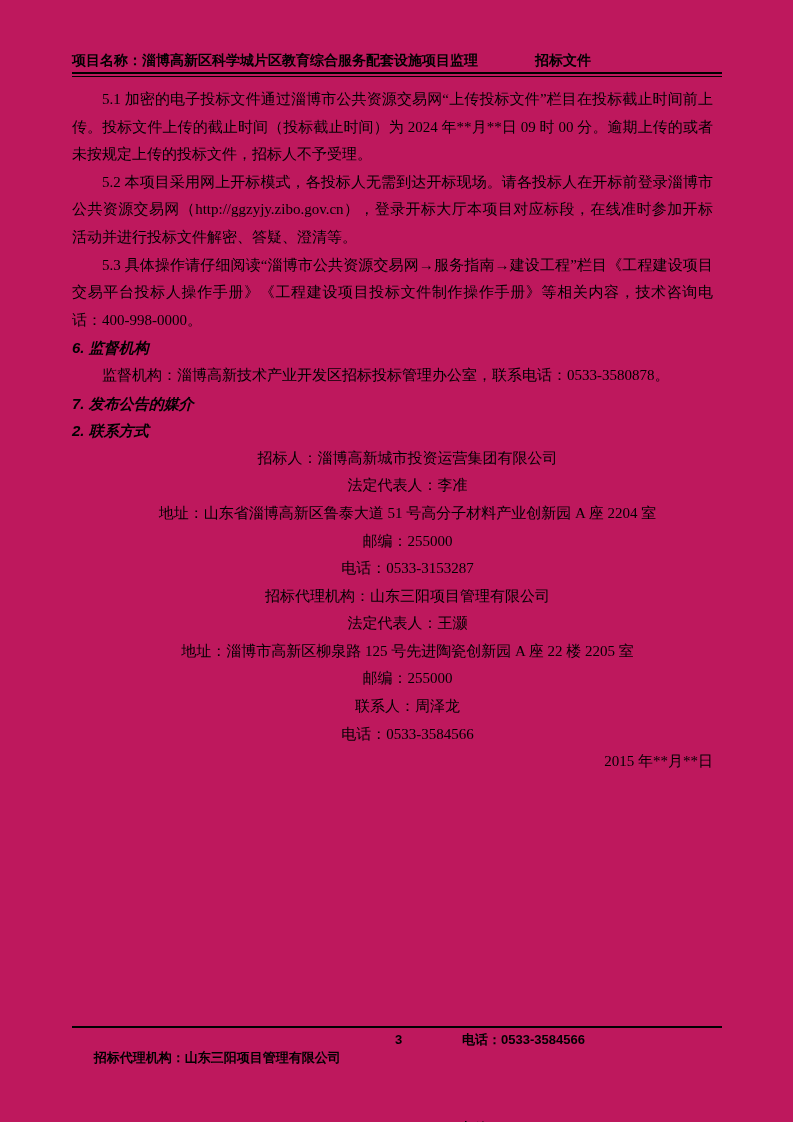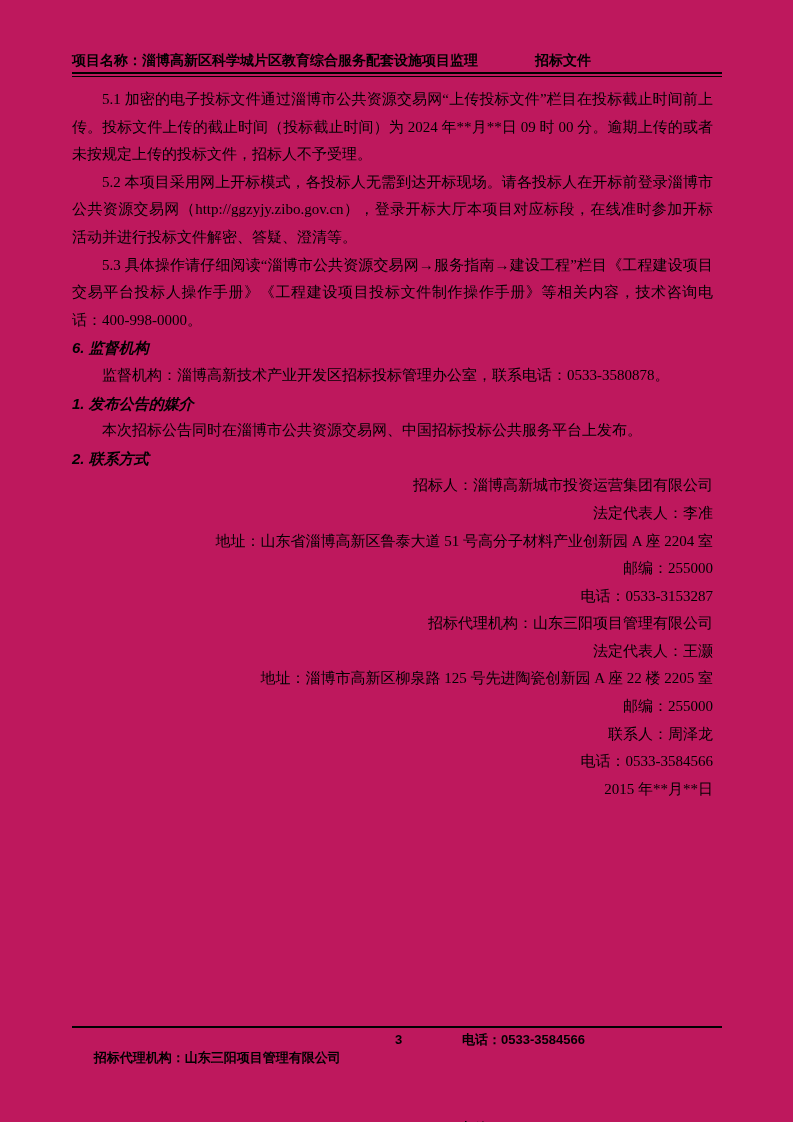--- a/index.html
+++ b/index.html
@@ -41,21 +41,21 @@
   }
   .para { margin: 0; text-indent: 2em; }
   .section-heading {
     margin: 0;
     font-size: 15px;
     font-weight: bold;
     font-family: "Liberation Sans", "DejaVu Sans", sans-serif;
     text-align: left;
     font-style: italic;
   }
-  .contact-line { padding-left: 2em; text-align: right; white-space: pre-wrap; }
+  .contact-line { padding-left: 2em; text-align: center; white-space: pre-wrap; }
   .date-line { text-align: right; }
   
   .page-footer {
     position: absolute;
     top: 1026px; left: 72px; right: 71px;
     font-family: "Liberation Sans", "DejaVu Sans", sans-serif;
     font-weight: bold;
     font-size: 13px;
   }
   .footer-rule { border-top: 2px solid #000; height: 0; margin-bottom: 3px; }
@@ -75,22 +75,21 @@
   <div class="header-rule"></div>
 
   <div class="content">
     <p class="para">5.1 加密的电子投标文件通过淄博市公共资源交易网“上传投标文件”栏目在投标截止时间前上传。投标文件上传的截止时间（投标截止时间）为 2024 年**月**日 09 时 00 分。逾期上传的或者未按规定上传的投标文件，招标人不予受理。</p>
     <p class="para">5.2 本项目采用网上开标模式，各投标人无需到达开标现场。请各投标人在开标前登录淄博市公共资源交易网（http://ggzyjy.zibo.gov.cn），登录开标大厅本项目对应标段，在线准时参加开标活动并进行投标文件解密、答疑、澄清等。</p>
     <p class="para">5.3 具体操作请仔细阅读“淄博市公共资源交易网→服务指南→建设工程”栏目《工程建设项目交易平台投标人操作手册》《工程建设项目投标文件制作操作手册》等相关内容，技术咨询电话：400-998-0000。</p>
 
     <h2 class="section-heading">6. 监督机构</h2>
     <p class="para">监督机构：淄博高新技术产业开发区招标投标管理办公室，联系电话：0533-3580878。</p>
 
-    <h2 class="section-heading">1. 发布公告的媒介</h2>
-    <p class="para">本次招标公告同时在淄博市公共资源交易网、中国招标投标公共服务平台上发布。</p>
+    <h2 class="section-heading">7. 发布公告的媒介</h2>
 
     <h2 class="section-heading">2. 联系方式</h2>
 
     <div>
       <div class="contact-line">招标人：淄博高新城市投资运营集团有限公司</div>
       <div class="contact-line">法定代表人：李准</div>
       <div class="contact-line">地址：山东省淄博高新区鲁泰大道 51 号高分子材料产业创新园 A 座 2204 室</div>
       <div class="contact-line">邮编：255000</div>
       <div class="contact-line">电话：0533-3153287</div>
       <div class="contact-line">招标代理机构：山东三阳项目管理有限公司</div>

